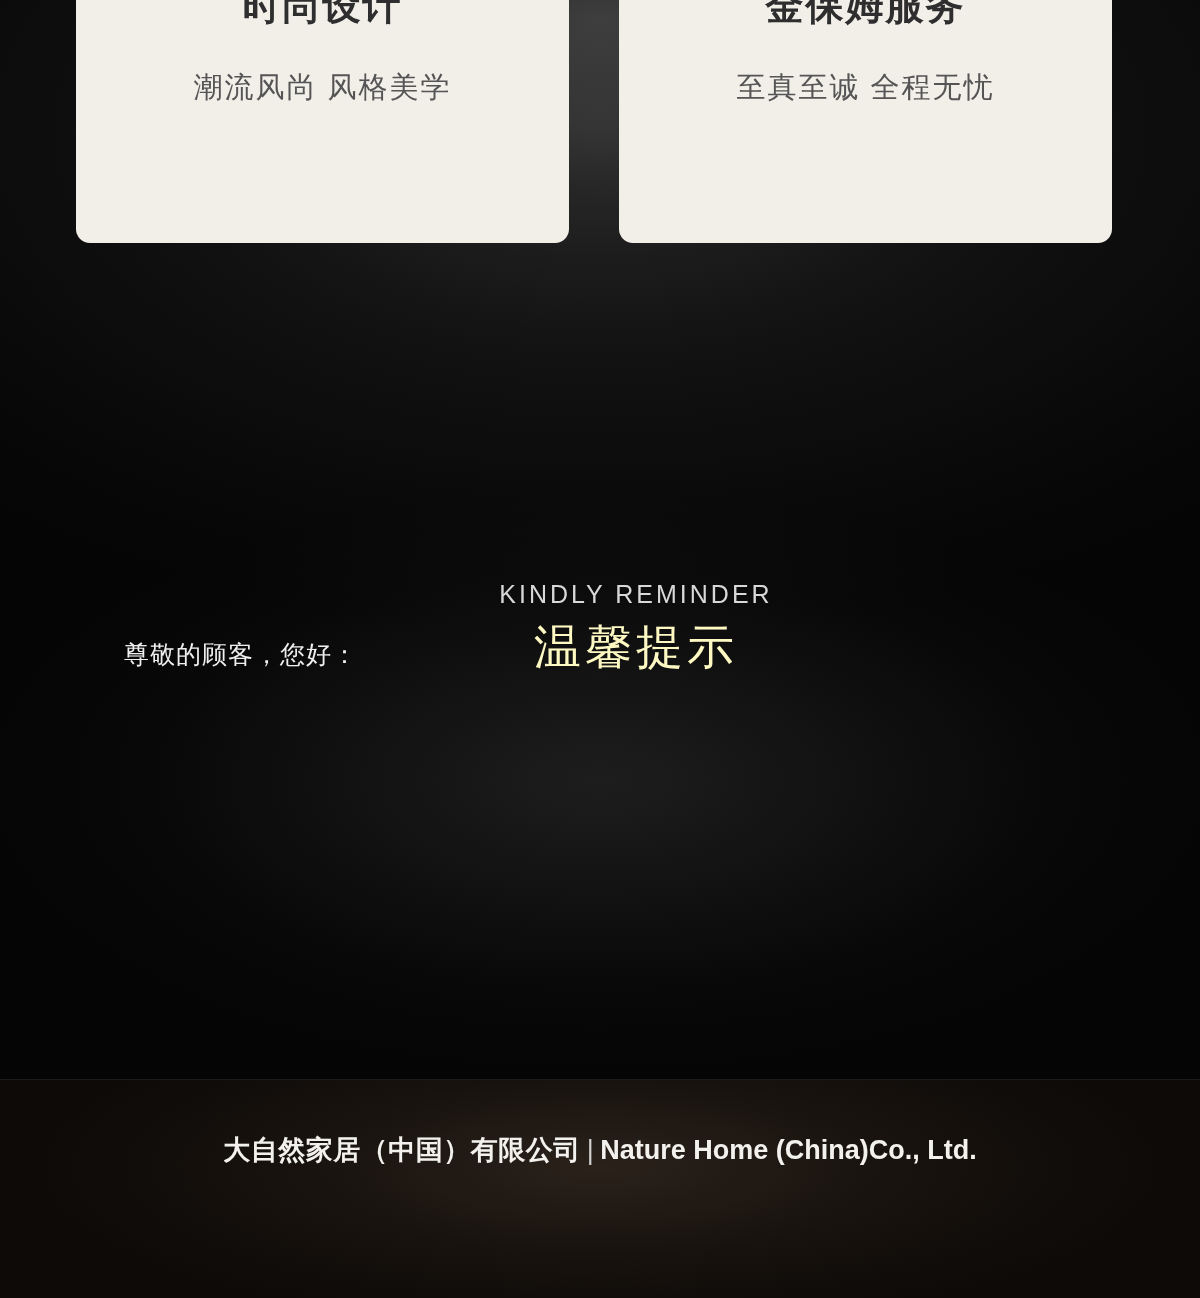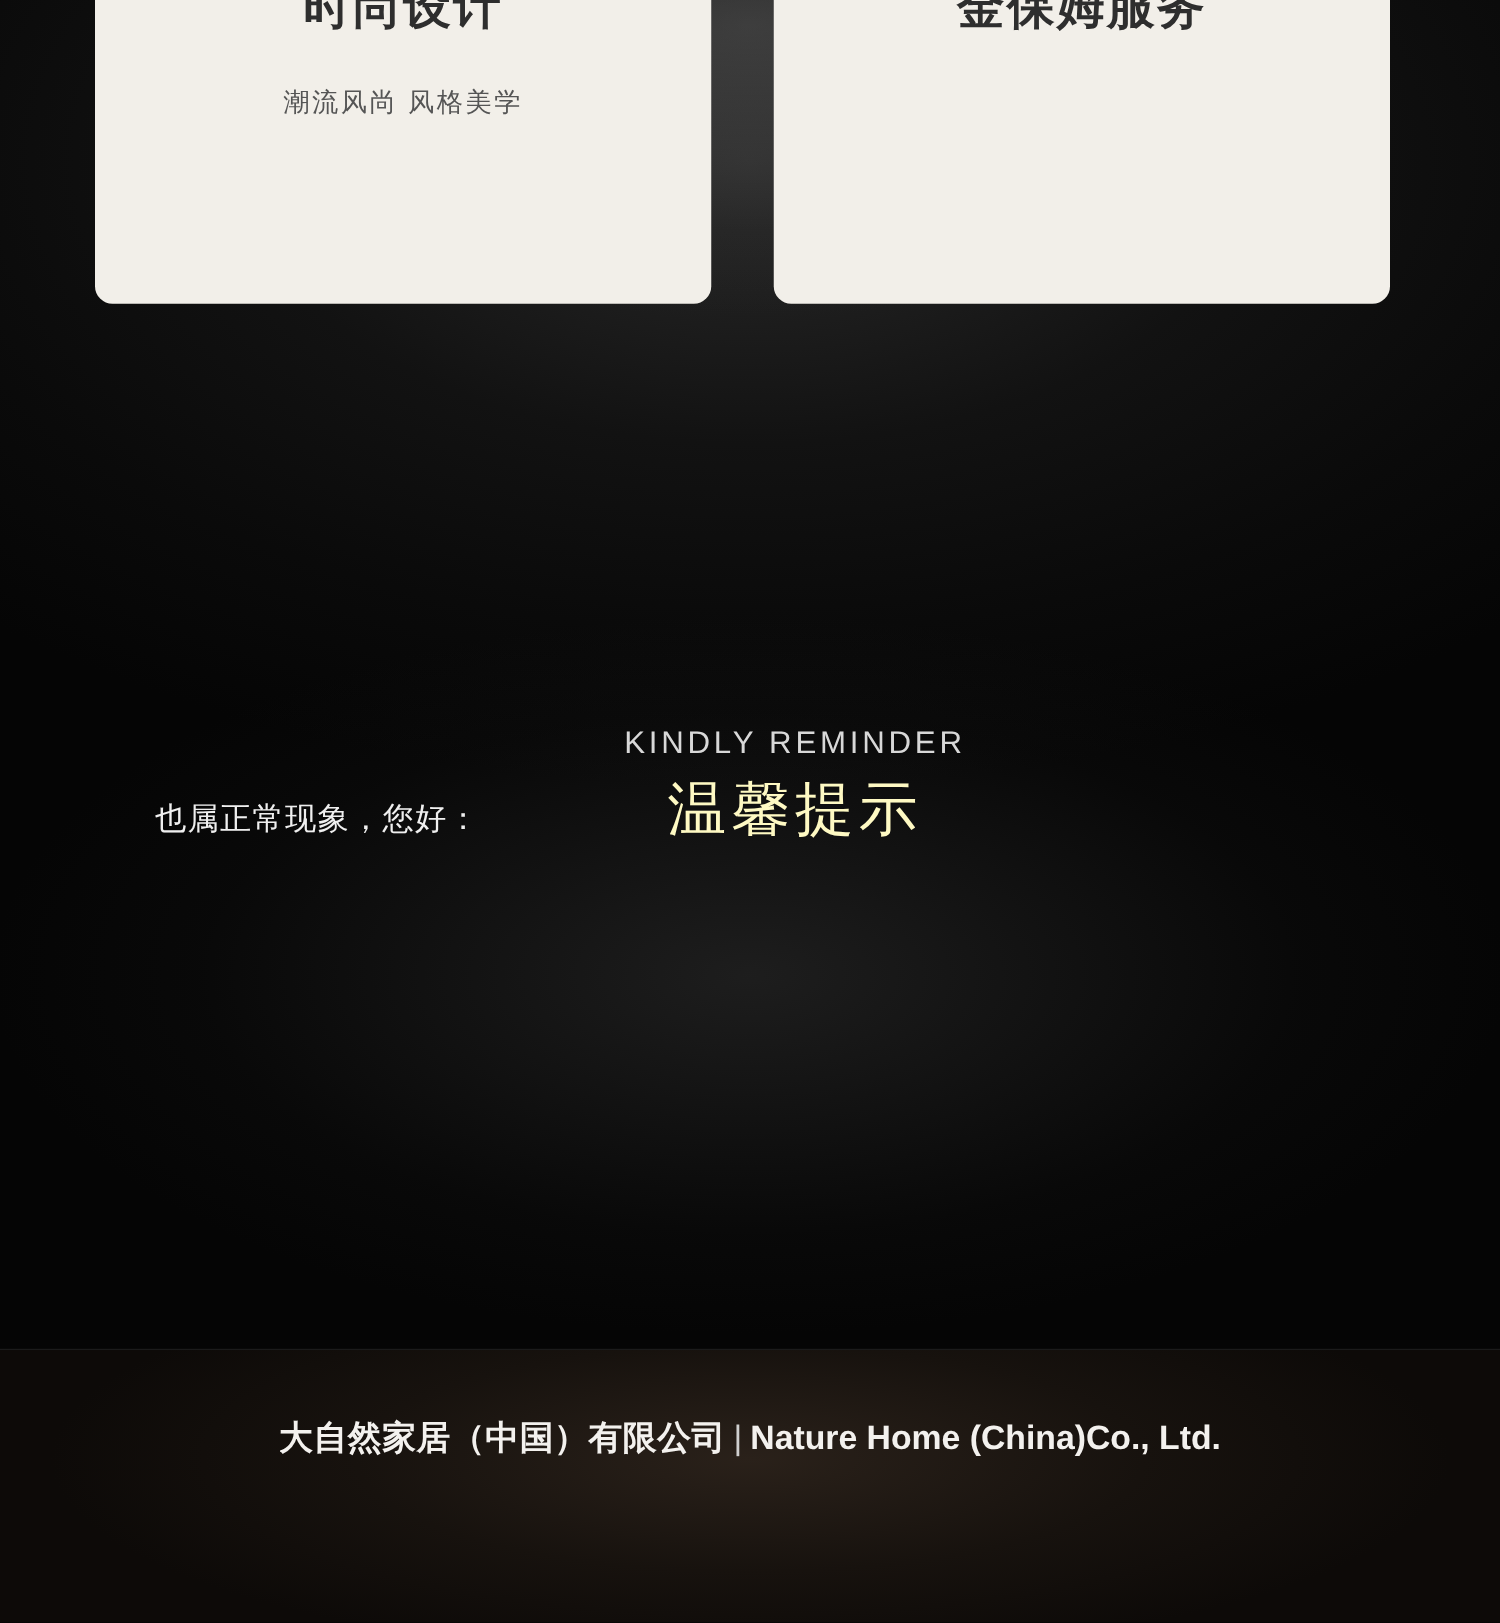--- a/index.html
+++ b/index.html
@@ -60,21 +60,21 @@
   }
   .card-title {
     font-size: 38px;
     font-weight: bold;
     color: #2e2e2e;
     letter-spacing: 2px;
     line-height: 1.1;
     margin: 0 0 40px 0;
   }
   .card-sub {
-    font-size: 21px;
+    font-size: 29px;
     color: #555;
     letter-spacing: 2px;
     margin: 0 0 16px 0;
     font-weight: 300;
   }
   .card-en {
     font-size: 13px;
     color: #8a8a8a;
     letter-spacing: 1.4px;
     margin: 0;
@@ -186,29 +186,30 @@
 
 <div class="cards">
 
   <div class="card">
     <div class="card-title">时尚设计</div>
     <div class="card-sub">潮流风尚 风格美学</div>
   </div>
 
   <div class="card">
     <div class="card-title">金保姆服务</div>
+    <div class="card-sub">至真至诚 全程无忧</div>
   </div>
 
 </div>
 
 <div class="reminder">
   <div class="reminder-head">
     <div class="reminder-en">KINDLY REMINDER</div>
     <div class="reminder-cn">温馨提示</div>
-    <div class="greeting">也属正常现象，您好：</div>
+    <div class="greeting">尊敬的顾客，您好：</div>
   </div>
 </div>
 
 <div class="footer">
   <div class="footer-inner">
     <div class="footer-line1">
       <span>大自然家居（中国）有限公司</span><span class="sep">|</span><span class="en">Nature Home (China)Co., Ltd.</span>
     </div>
   </div>
 </div>

